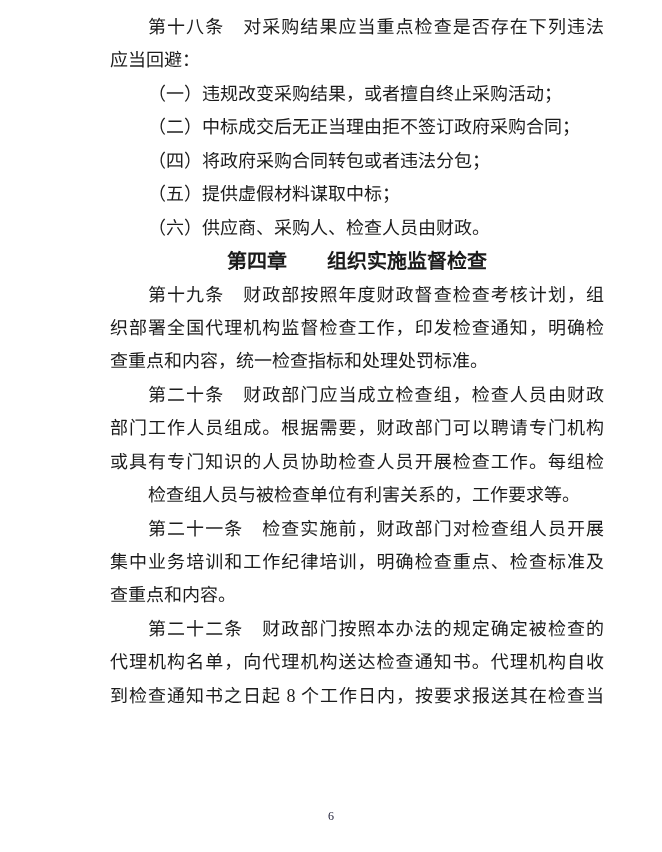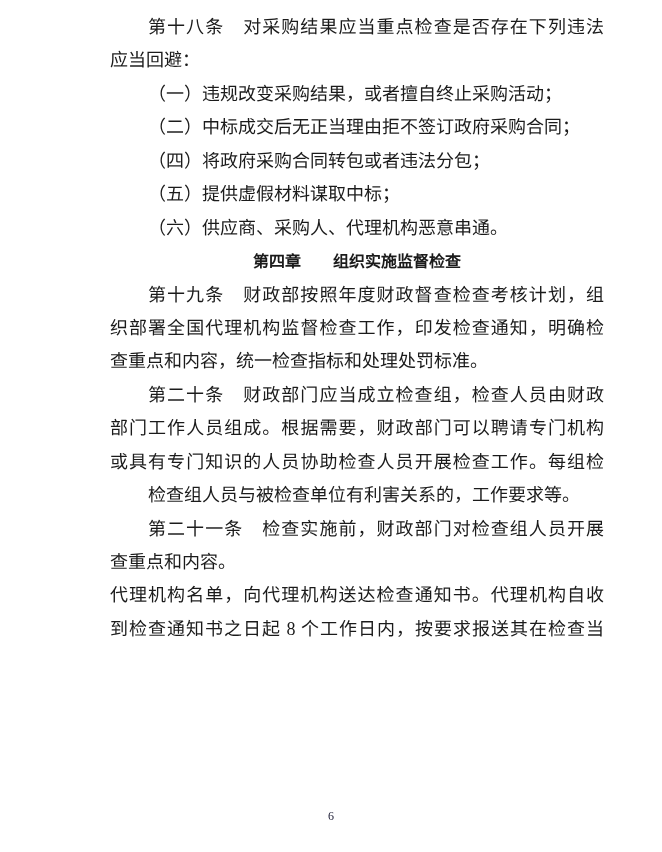--- a/index.html
+++ b/index.html
@@ -34,21 +34,21 @@
     padding-left: 38px;
   }
   .line.fill {
     text-align: justify;
     text-align-last: justify;
   }
   .line.heading {
     text-align: center;
     text-align-last: center;
     font-weight: 700;
-    font-size: 16px;
+    font-size: 20px;
     font-family: "Liberation Sans", "DejaVu Sans", sans-serif;
     padding-left: 0;
   }
   .footer {
     position: absolute;
     left: 0;
     right: 0;
     top: 808px;
     text-align: center;
     font-size: 12px;
@@ -61,28 +61,30 @@
 <body>
 
 <div class="page">
   <div class="content" id="doc-content">
       <div class="line indent fill">第十八条　对采购结果应当重点检查是否存在下列违法</div>
       <div class="line">应当回避：</div>
       <div class="line indent">（一）违规改变采购结果，或者擅自终止采购活动；</div>
       <div class="line indent">（二）中标成交后无正当理由拒不签订政府采购合同；</div>
       <div class="line indent">（四）将政府采购合同转包或者违法分包；</div>
       <div class="line indent">（五）提供虚假材料谋取中标；</div>
-      <div class="line indent">（六）供应商、采购人、代理机构恶意串通。</div>
+      <div class="line indent">（六）供应商、采购人、检查人员由财政。</div>
       <div class="line heading">第四章　　组织实施监督检查</div>
       <div class="line indent fill">第十九条　财政部按照年度财政督查检查考核计划，组</div>
       <div class="line fill">织部署全国代理机构监督检查工作，印发检查通知，明确检</div>
       <div class="line">查重点和内容，统一检查指标和处理处罚标准。</div>
       <div class="line indent fill">第二十条　财政部门应当成立检查组，检查人员由财政</div>
       <div class="line fill">部门工作人员组成。根据需要，财政部门可以聘请专门机构</div>
       <div class="line fill">或具有专门知识的人员协助检查人员开展检查工作。每组检</div>
       <div class="line indent">检查组人员与被检查单位有利害关系的，工作要求等。</div>
       <div class="line indent fill">第二十一条　检查实施前，财政部门对检查组人员开展</div>
+      <div class="line fill">集中业务培训和工作纪律培训，明确检查重点、检查标准及</div>
       <div class="line">查重点和内容。</div>
+      <div class="line indent fill">第二十二条　财政部门按照本办法的规定确定被检查的</div>
       <div class="line fill">代理机构名单，向代理机构送达检查通知书。代理机构自收</div>
       <div class="line fill">到检查通知书之日起 8 个工作日内，按要求报送其在检查当</div>
     </div>
   <div class="footer">6</div>
 </div>
 
 </body></html>

